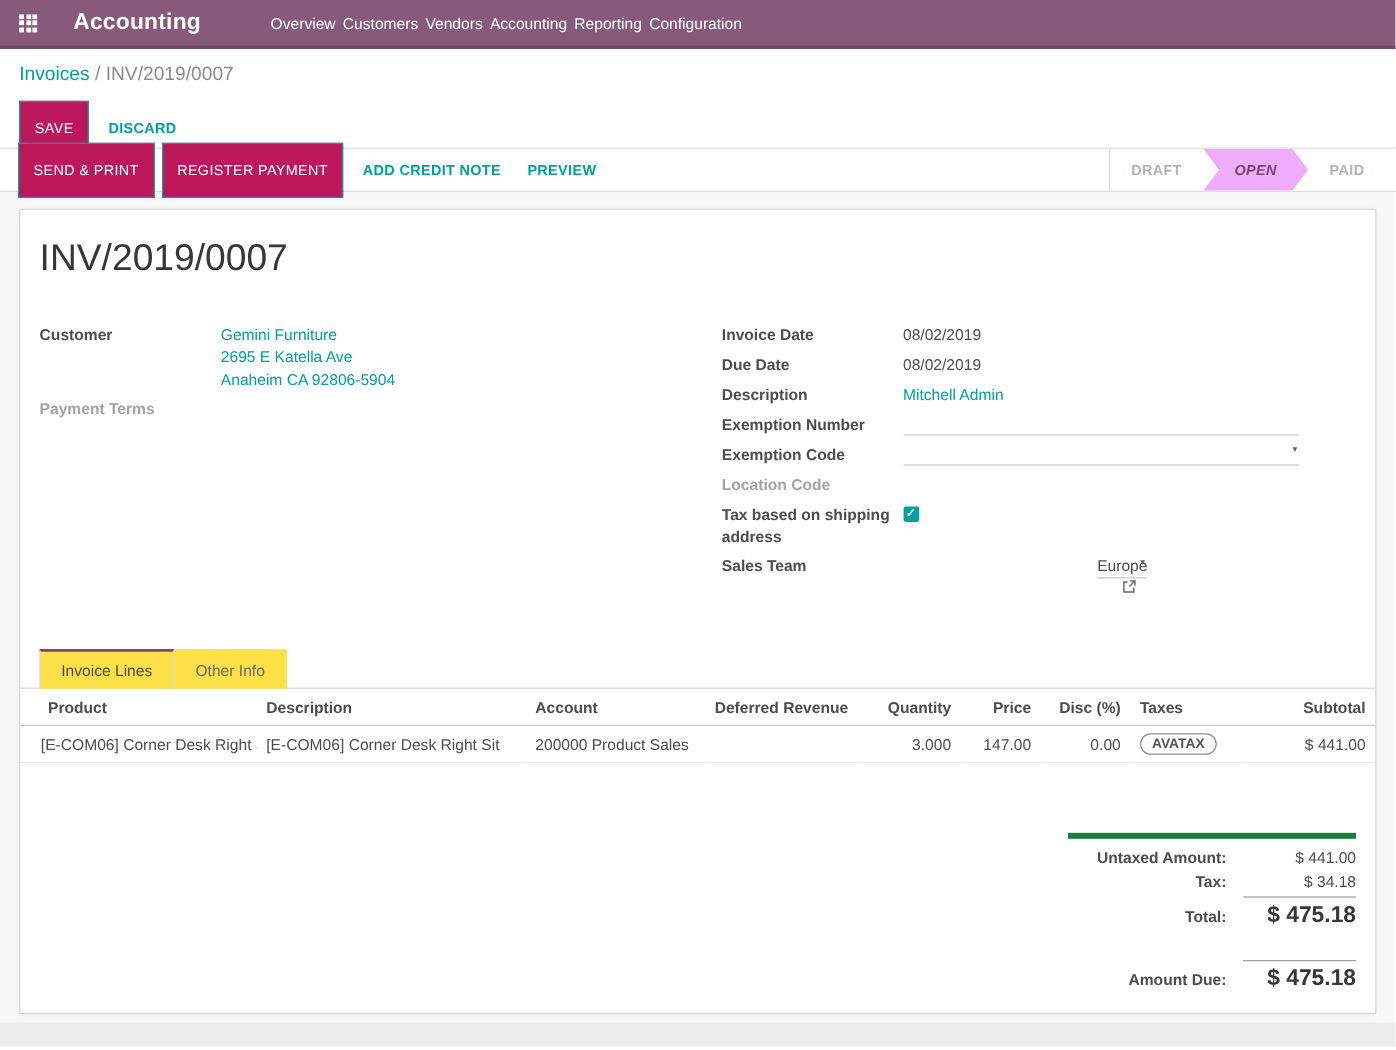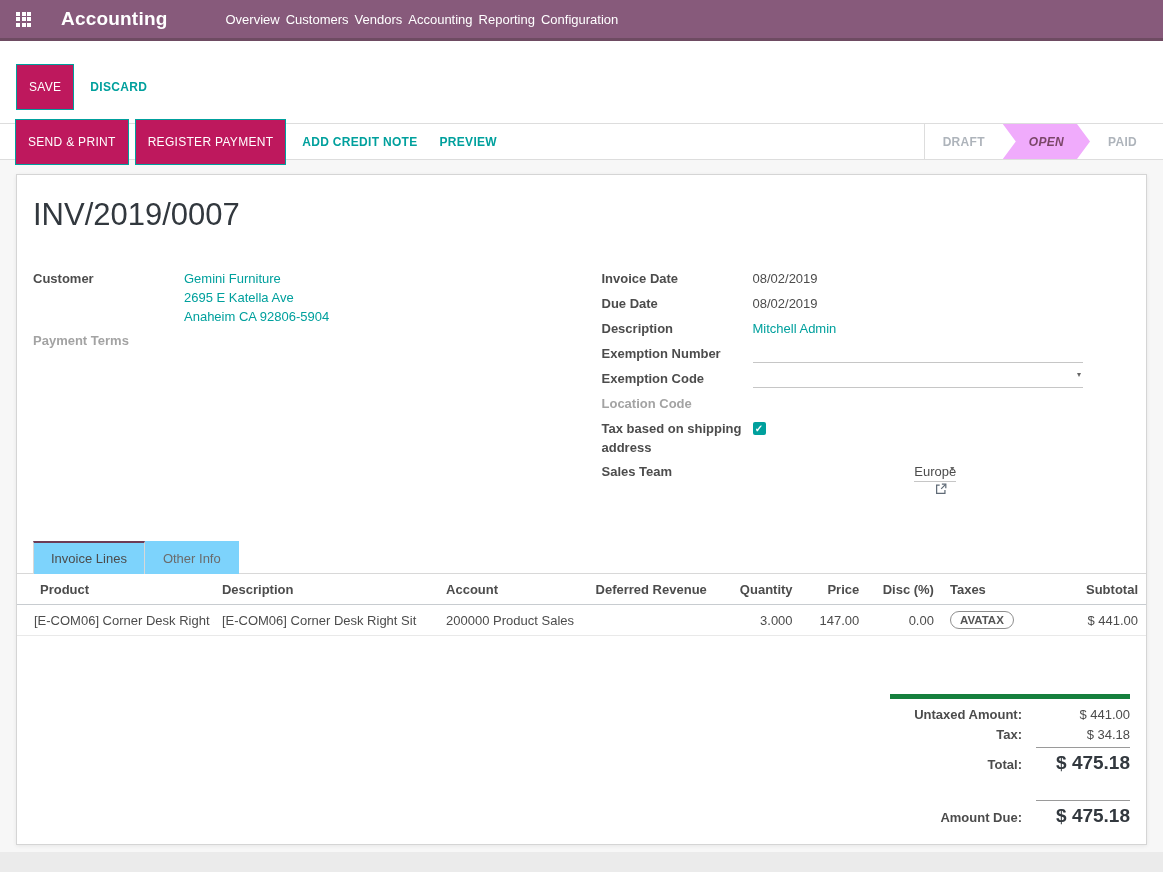--- a/index.html
+++ b/index.html
@@ -73,21 +73,21 @@
   .st-wrap { display: flex; align-items: center; padding-right: 34px; flex-direction: column; }
   .st-field { flex: 1; margin-right: 12px; }
   .ext-icon { width: 14px; height: 14px; flex: none; cursor: pointer; }
   .checkbox {
     width: 13px; height: 13px; background: #00A09D; border-radius: 2px; margin-top: 3px;
     color: #fff; font-size: 10px; font-weight: bold; line-height: 13px; text-align: center; cursor: pointer;
   }
   
   .tabs { display: flex; padding-left: 16px; border-bottom: 1px solid #d8d8d8; margin-top: 40px; }
   .tab {
-    padding: 9px 17px 8px; font-size: 13px; color: #6b6b6b; background: #7dd3fc; cursor: pointer;
+    padding: 9px 17px 8px; font-size: 13px; color: #6b6b6b; background: #fde047; cursor: pointer;
     border: 1px solid transparent; border-bottom: none; margin-bottom: -1px;
   }
   .tab.active { color: #4c4c4c; border-color: #d8d8d8; border-top: 2px solid #6d3c56; padding-top: 8px; }
   
   table { width: 100%; border-collapse: collapse; table-layout: fixed; }
   th { text-align: left; font-size: 13px; color: #4c4c4c; padding: 8px 8px 7px; border-bottom: 1px solid #c8ccd0; cursor: pointer; }
   td { font-size: 13px; color: #4c4c4c; padding: 6px 8px; border-bottom: 1px solid #e9e9e9; cursor: pointer;
        white-space: nowrap; overflow: hidden; }
   th:first-child { padding-left: 23px; }
   td:first-child { padding-left: 17px; }
@@ -127,20 +127,24 @@
     <span class="nav-item">Overview</span>
     <span class="nav-item">Customers</span>
     <span class="nav-item">Vendors</span>
     <span class="nav-item">Accounting</span>
     <span class="nav-item">Reporting</span>
     <span class="nav-item">Configuration</span>
   </div>
 </div>
 
 <div class="control-panel">
+  <div class="breadcrumb">
+    <span class="bc-link">Invoices</span>
+    <span class="bc-sep"> / </span><span class="bc-current">INV/2019/0007</span>
+  </div>
   <div class="cp-buttons">
     <button class="btn-fill">SAVE</button>
     <button class="btn-flat">DISCARD</button>
   </div>
 </div>
 
 <div class="toolbar">
   <div class="tb-left">
     <button class="btn-fill">SEND &amp; PRINT</button>
     <button class="btn-fill">REGISTER PAYMENT</button>

